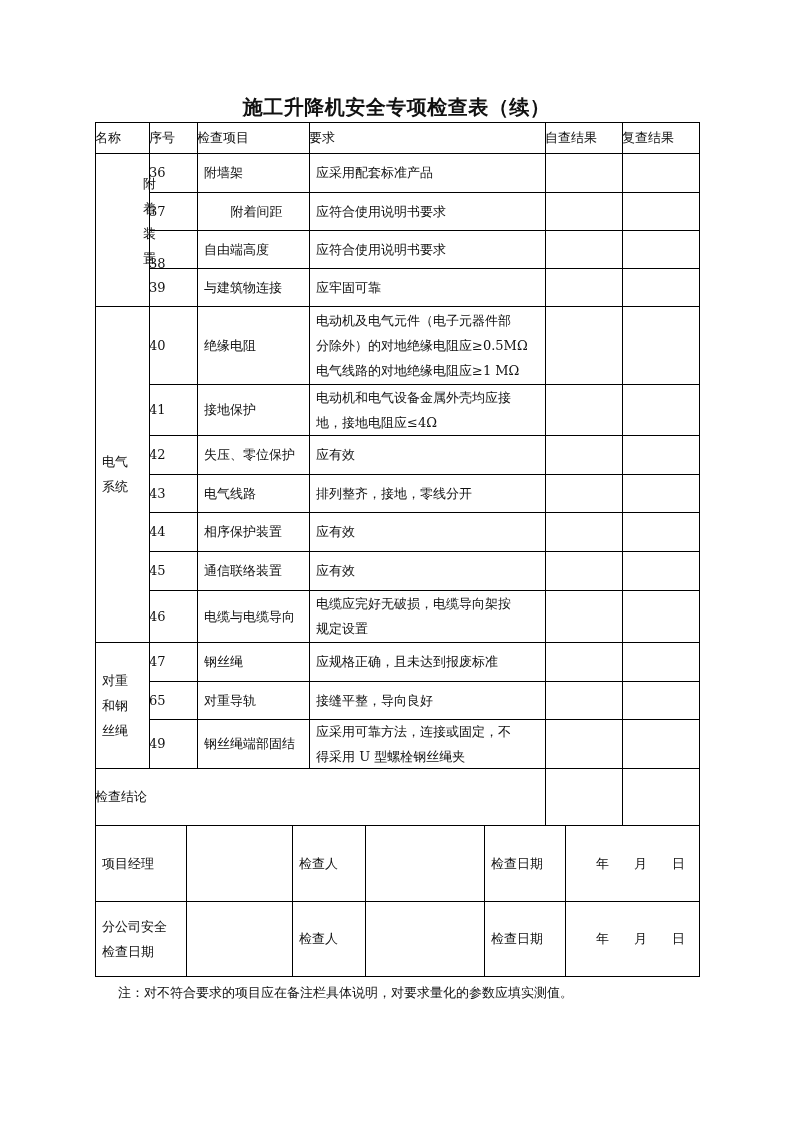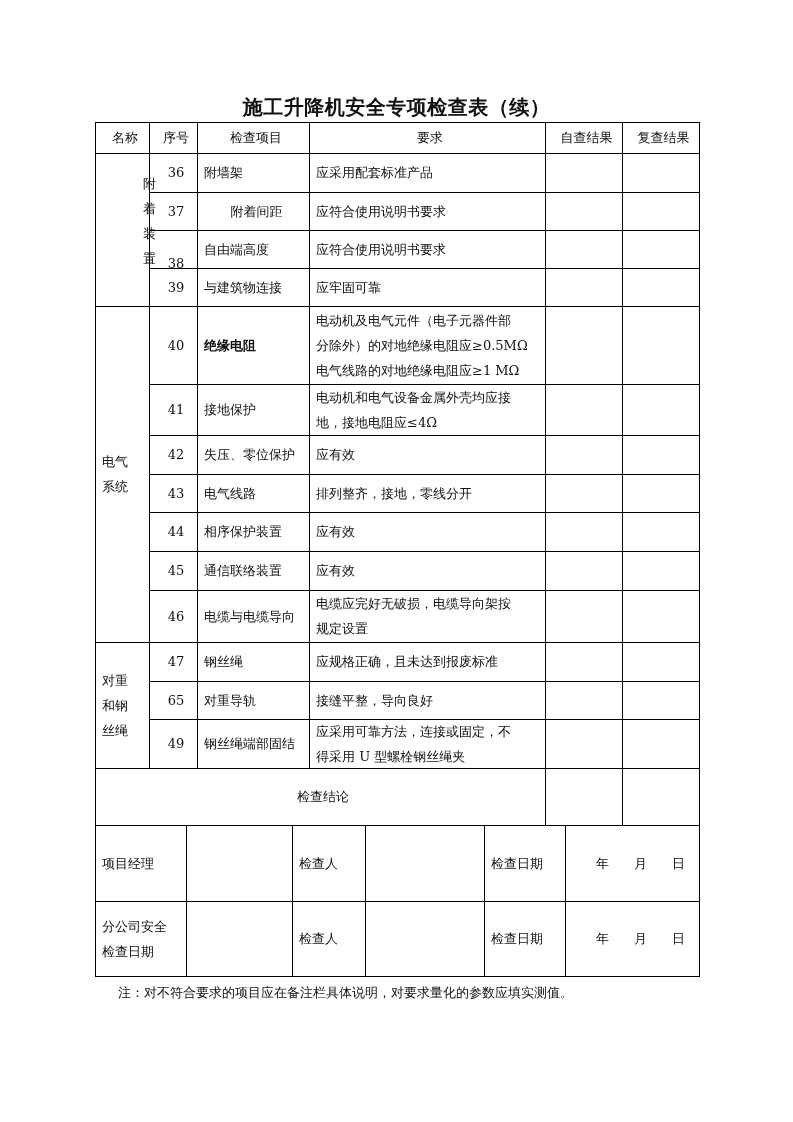--- a/index.html
+++ b/index.html
@@ -2,21 +2,21 @@
 <html><head>
 <meta charset="utf-8">
 <style>
   html, body { margin:0; padding:0; background:#ffffff; }
   body { width:793px; height:1122px; position:relative; overflow:hidden;
          font-family: "DejaVu Serif", "Liberation Serif", serif; color:#111; }
   .title { position:absolute; left:0; width:793px; top:94px; text-align:center;
            font-family:"DejaVu Sans", "Liberation Sans", sans-serif; font-size:20px; font-weight:bold; letter-spacing:0.5px; }
   .cell { position:absolute; box-sizing:border-box; display:flex; align-items:center;
           font-size:13px; line-height:25px; }
-  .c { justify-content:center; text-align:center;padding-left:6px; }
+  .c { justify-content:flex-start; text-align:center; }
   .l { justify-content:flex-start; padding-left:7px; }
   .txt { display:block; white-space:pre-line; }
   .line { position:absolute; background:#000; }
   .note { position:absolute; left:118px; top:984px; font-size:13px; }
   .date { justify-content:flex-end; padding-right:14px; }
   .date span { display:inline-block; }
 </style>
 </head>
 <body>
 
@@ -130,21 +130,21 @@
       <span class="txt">与建筑物连接</span>
     </div>
     <div class="cell l" style="left: 309px; top: 268px; width: 236px; height: 38px;">
       <span class="txt">应牢固可靠</span>
     </div>
     <div class="cell " style="left: 545px; top: 268px; width: 77px; height: 38px;"></div>
     <div class="cell " style="left: 622px; top: 268px; width: 77px; height: 38px;"></div>
     <div class="cell c" style="left: 149px; top: 306px; width: 48px; height: 78px;">
       <span class="txt">40</span>
     </div>
-    <div class="cell l" style="left: 197px; top: 306px; width: 112px; height: 78px; font-weight: bold;">
+    <div class="cell l" style="left: 197px; top: 306px; width: 112px; height: 78px;">
       <span class="txt">绝缘电阻</span>
     </div>
     <div class="cell l" style="left: 309px; top: 306px; width: 236px; height: 78px;">
       <span class="txt">电动机及电气元件（电子元器件部
 分除外）的对地绝缘电阻应≥0.5MΩ
 电气线路的对地绝缘电阻应≥1 MΩ</span>
     </div>
     <div class="cell " style="left: 545px; top: 306px; width: 77px; height: 78px;"></div>
     <div class="cell " style="left: 622px; top: 306px; width: 77px; height: 78px;"></div>
     <div class="cell c" style="left: 149px; top: 384px; width: 48px; height: 51px;">

